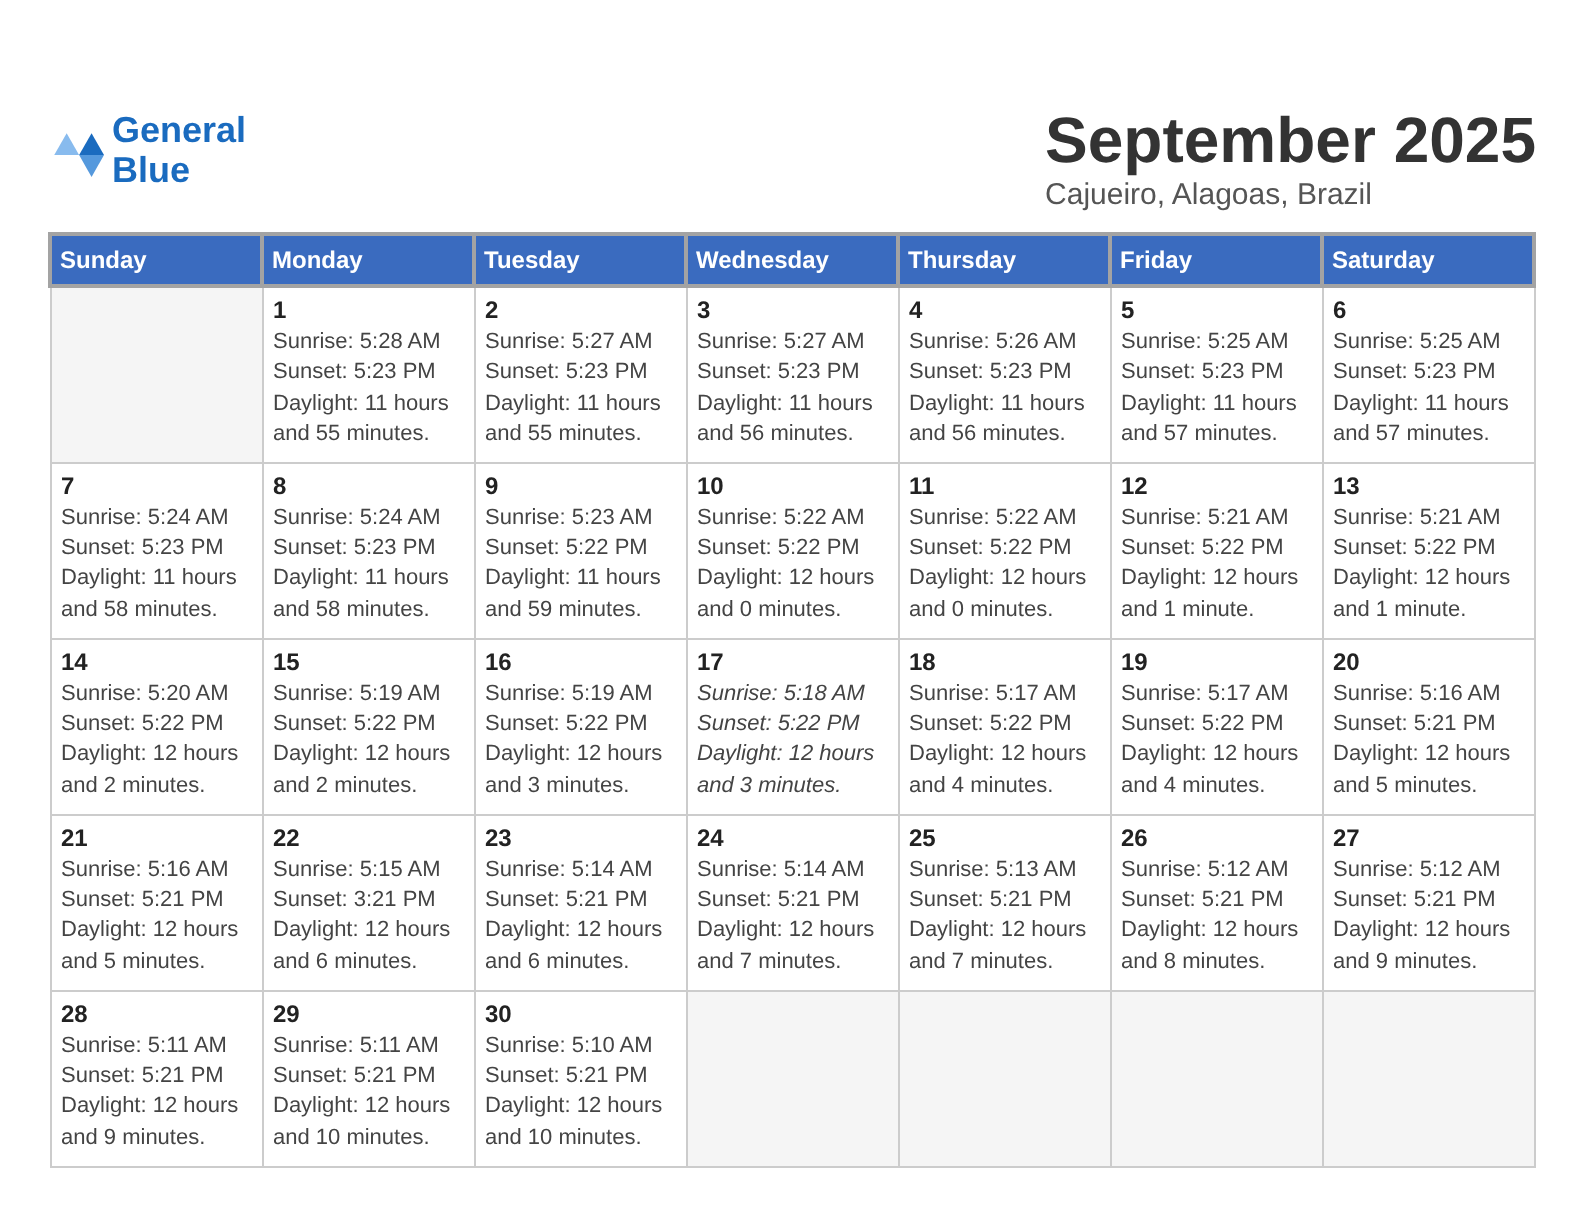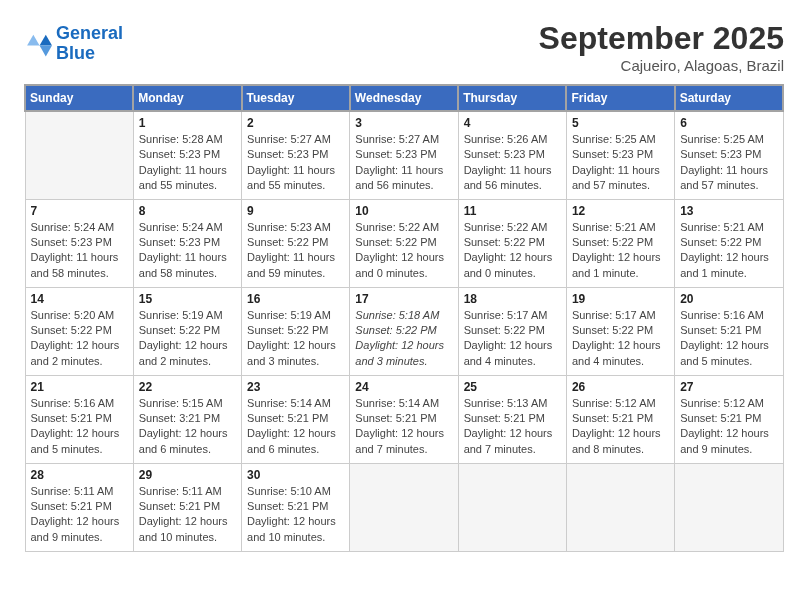--- a/index.html
+++ b/index.html
@@ -6,22 +6,23 @@
     body {
       font-family: Arial, sans-serif;
       background: #fff;
       width: 792px;
       height: 612px;
       overflow: hidden;
     }
     .page {
       width: 792px;
       height: 536px;
-      padding: 20px 8px 16px 24px;
+      padding: 20px 24px 16px 24px;
       background: #fff;
+      margin-top: 32px;
     }
     .header {
       display: flex;
       align-items: flex-start;
       justify-content: space-between;
       margin-bottom: 10px;
     }
     .logo {
       display: flex;
       align-items: center;
@@ -35,21 +36,21 @@
     }
     .logo-text span {
       color: #1a6bbf;
     }
     .logo-icon {
       width: 28px;
       height: 28px;
       margin-right: 4px;
     }
     .title-block {
-      text-align: right;
+      text-align: left;
     }
     .month-title {
       font-size: 32px;
       font-weight: bold;
       color: #333;
     }
     .location {
       font-size: 15px;
       color: #555;
     }

